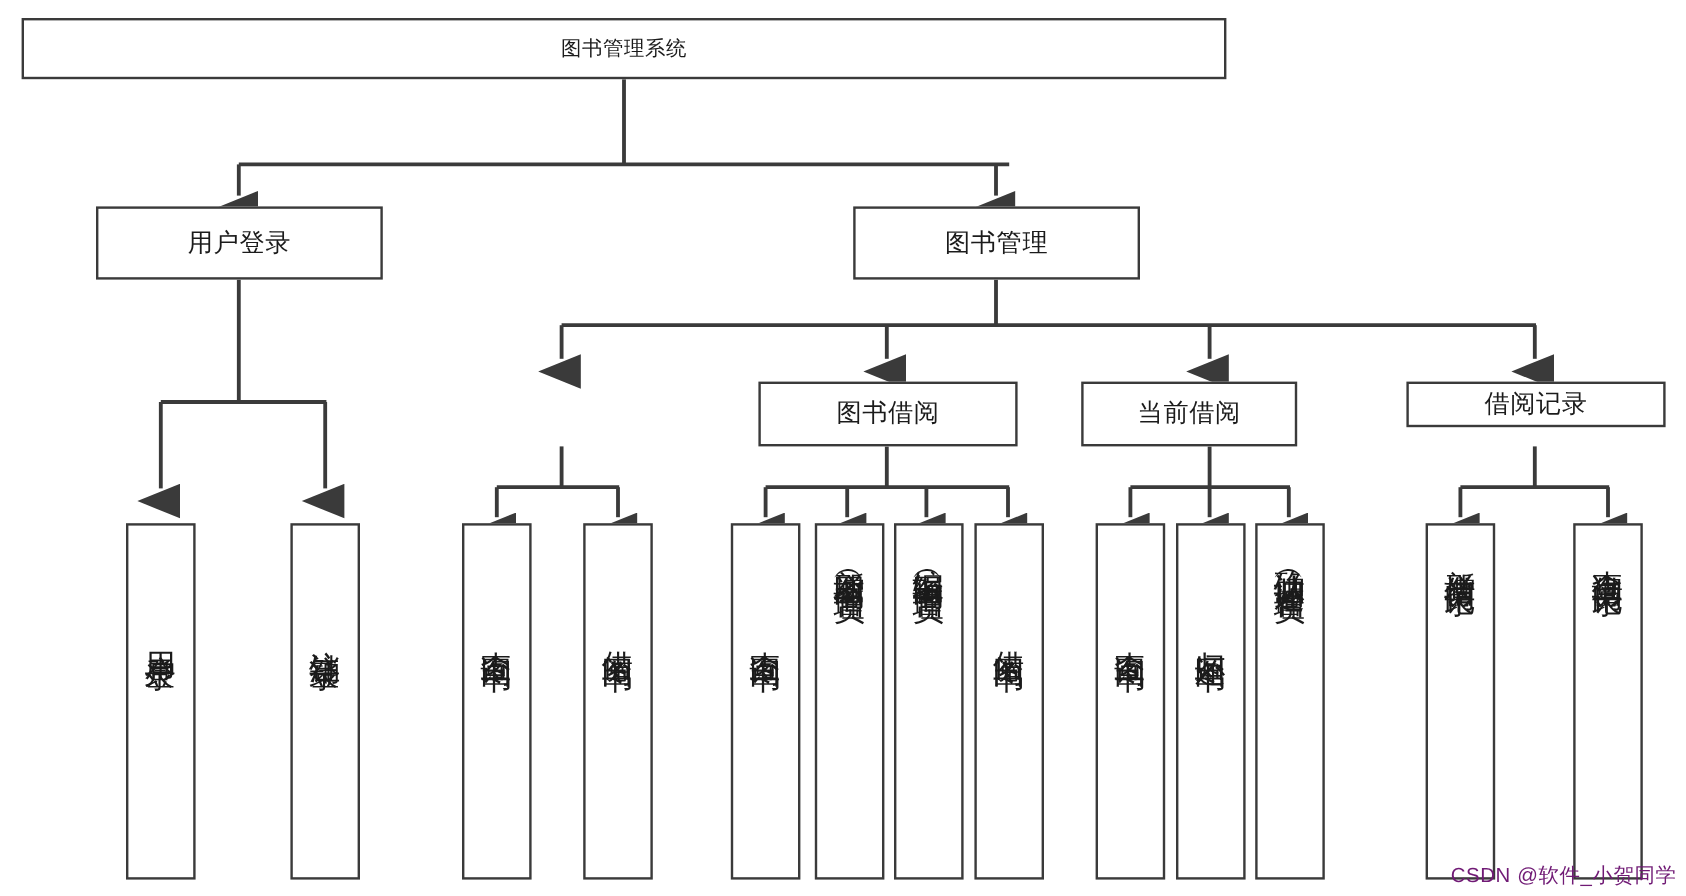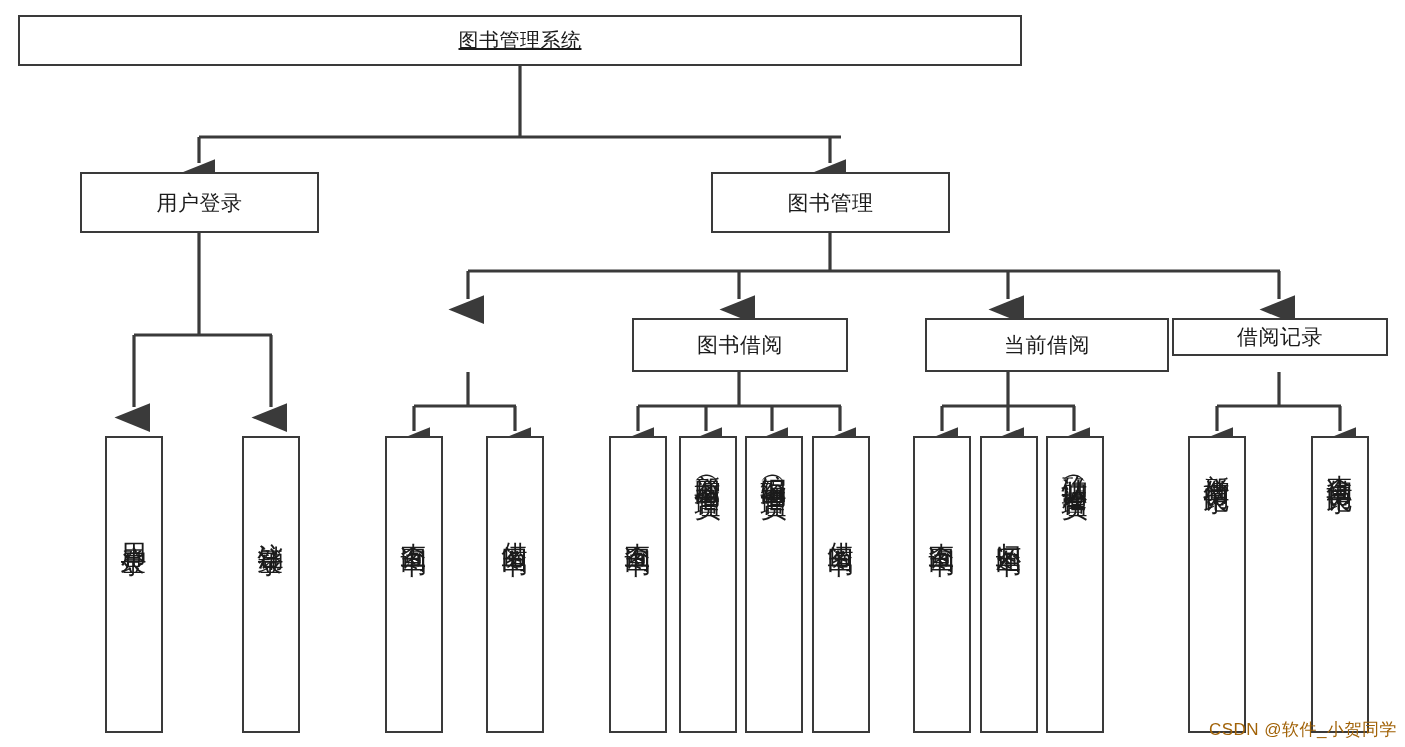--- a/index.html
+++ b/index.html
@@ -40,22 +40,21 @@
     text-align: center;
     line-height: 1.12;
     letter-spacing: 0.5px;
   }
   
   .node.h .node-label {
     font-size: 21px;
     white-space: nowrap;
   }
   .node.root .node-label {
-    font-size: 20px;
-    text-decoration: underline;
+    font-size: 17px;
   }
   
   .node.v {
     align-items: flex-start;
     justify-content: center;
     padding-top: 6px;
   }
   .node.v .node-label {
     writing-mode: vertical-rl;
     text-orientation: upright;
@@ -68,21 +67,21 @@
     margin-top: 78px;
   }
   .node.v.tall .node-label {
     margin-top: 10px;
   }
   .watermark {
     position: absolute;
     right: 8px;
     bottom: 6px;
     font-size: 17px;
-    color: #a16207;
+    color: #701a75;
     white-space: nowrap;
     letter-spacing: 0.5px;
   }
 </style>
 </head>
 <body>
 
 <div id="canvas">
 
   <svg id="edges" viewBox="0 0 1405 747" xmlns="http://www.w3.org/2000/svg">
@@ -145,21 +144,21 @@
 
   <div class="node h" style="left:711px; top:172px; width:239px; height:61px;justify-content:center;">
     <span class="node-label">图书管理</span>
   </div>
 
 
   <div class="node h" style="left:632px; top:318px; width:216px; height:54px;">
     <span class="node-label">图书借阅</span>
   </div>
 
-  <div class="node h" style="left:925px; top:318px; width:244px; height:54px;">
+  <div class="node h" style="left:901px; top:318px; width:180px; height:54px;">
     <span class="node-label">当前借阅</span>
   </div>
 
   <div class="node h" style="left:1172px; top:318px; width:216px; height:38px;">
     <span class="node-label">借阅记录</span>
   </div>
 
   <div class="node v mid" style="left:105px; top:436px; width:58px; height:297px;">
     <span class="node-label">用户登录</span>
   </div>

